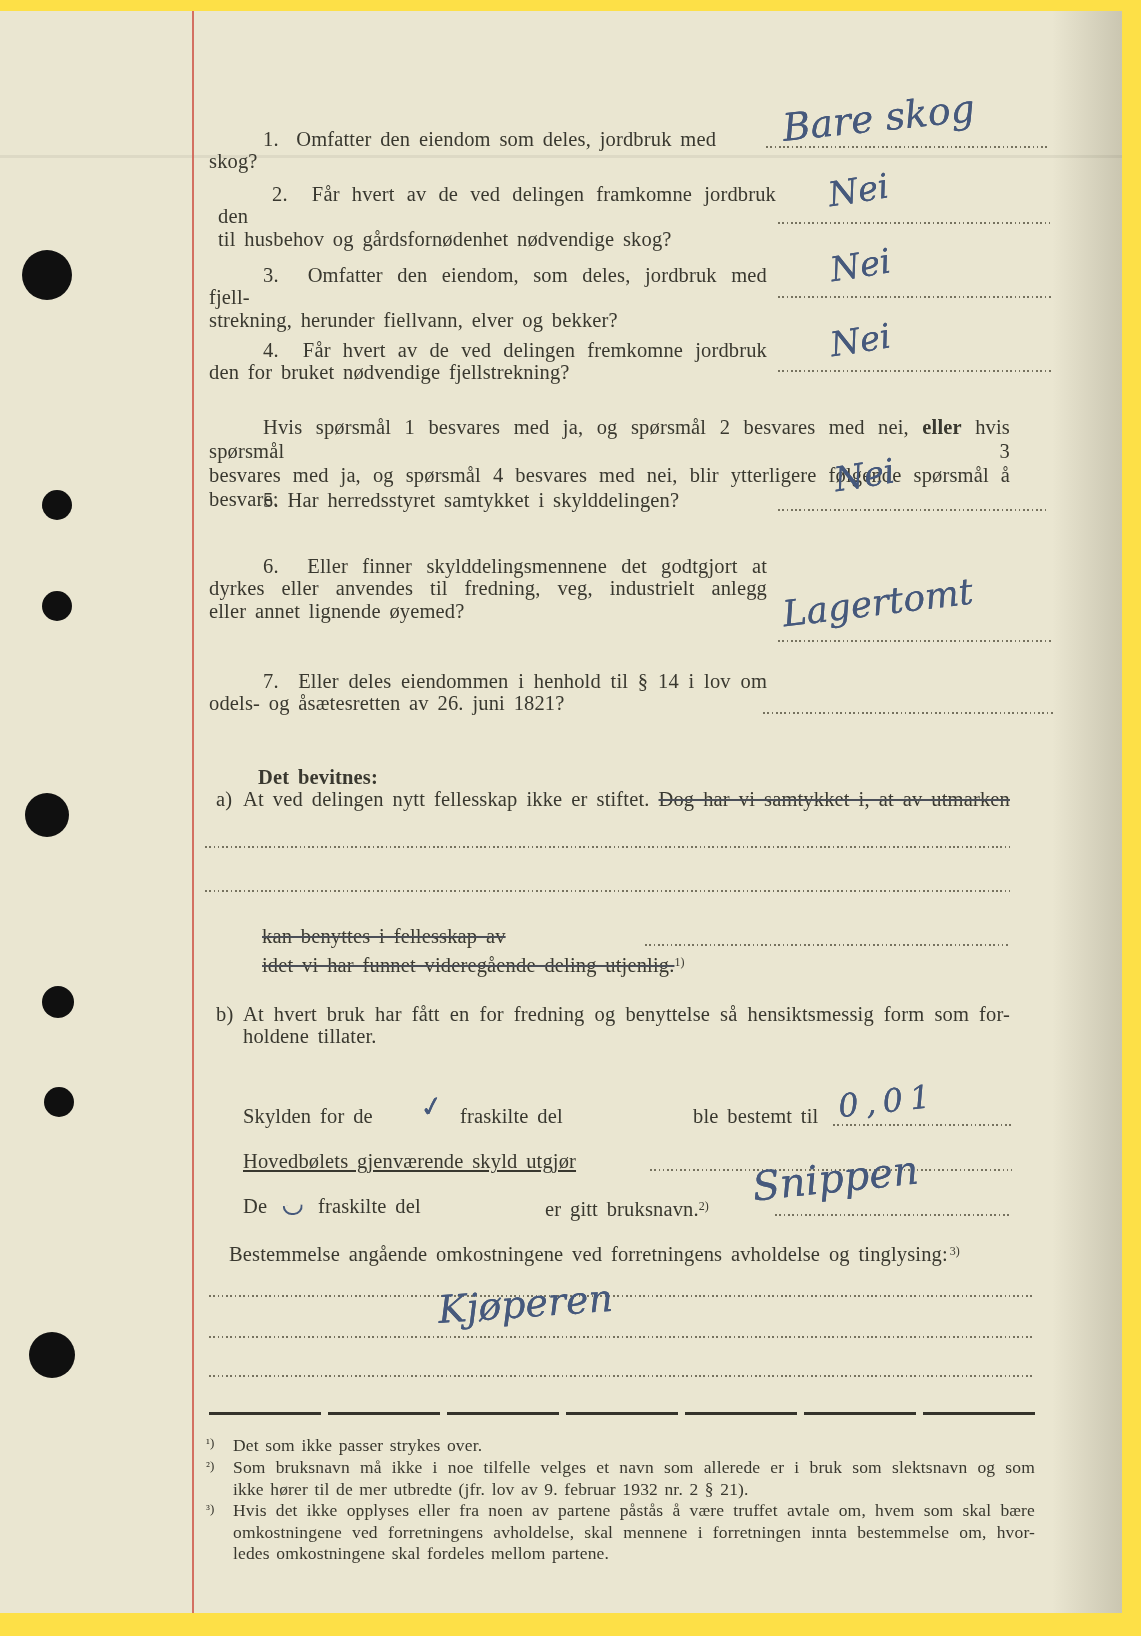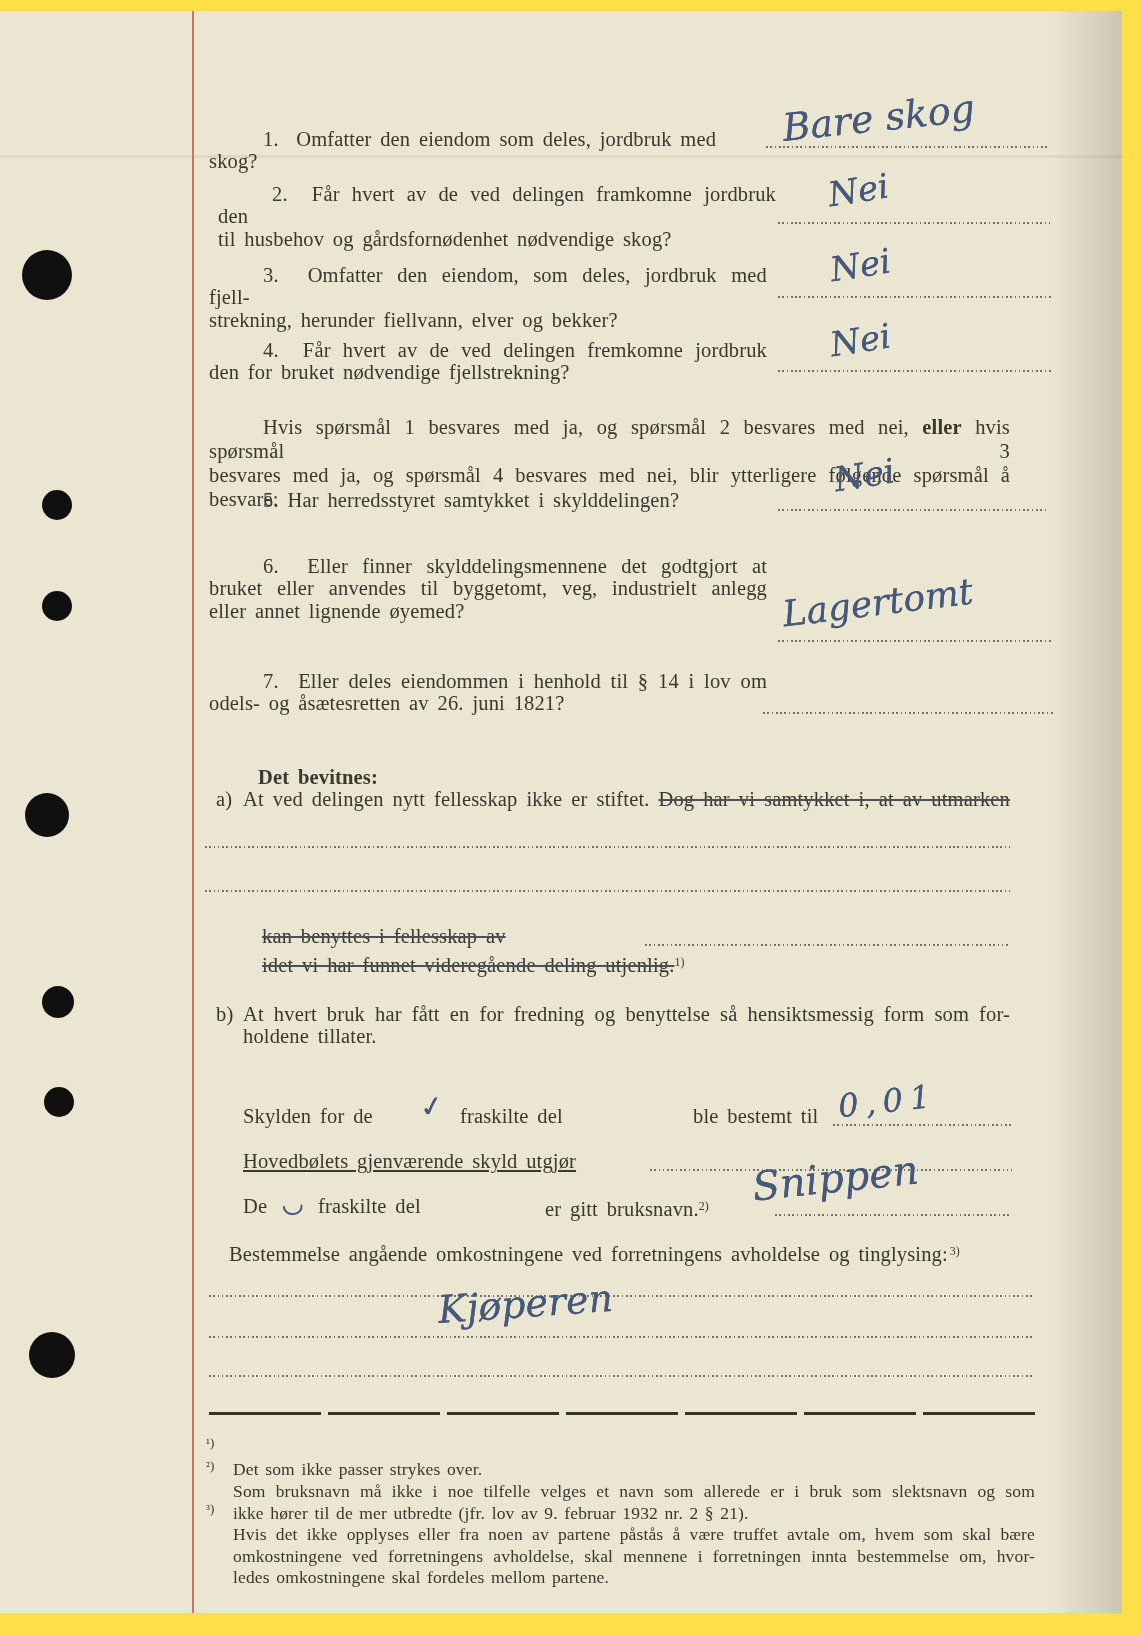--- a/index.html
+++ b/index.html
@@ -17,21 +17,21 @@
   .j{text-align:justify;text-align-last:justify;}
   .ind{text-indent:54px;}
   .dots{position:absolute;height:2px;
         background-image:repeating-linear-gradient(to right,#76725f 0 1.6px,rgba(0,0,0,0) 1.6px 4.3px);}
   .hw{position:absolute;color:#46597c;font-style:italic;font-family:"DejaVu Serif",serif;
       text-shadow:0 0 0.6px #46597c;white-space:nowrap;}
   .strike{text-decoration:line-through;text-decoration-color:#4b4f58;text-decoration-thickness:2px;}
   .fsup{font-size:12px;vertical-align:6px;letter-spacing:0;}
   .heavyrule{position:absolute;height:3px;
         background-image:repeating-linear-gradient(to right,#35332b 0 112px,rgba(0,0,0,0) 112px 119px);}
-  .footnote{font-size:17.5px;line-height:21.6px;word-spacing:2px;margin-top:24px;}
+  .footnote{font-size:17.5px;line-height:21.6px;word-spacing:2px;}
   .fmark{position:absolute;font-size:13px;color:#39382f;}
   .umark{display:inline-block;width:16px;height:8px;border:2px solid #46597c;border-top:none;
          border-radius:0 0 9px 9px;transform:rotate(-4deg);}
   .check{position:absolute;color:#46597c;font-family:"DejaVu Sans",sans-serif;font-size:28px;
          transform:rotate(-10deg);text-shadow:0 0 0.6px #46597c;}
   b{font-weight:bold;}
 </style>
 </head>
 <body>
 
@@ -81,21 +81,21 @@
   </div>
 
   <div class="print" style="left:209px;top:489px;width:558px;">
     <span class="line ind">5. Har herredsstyret samtykket i skylddelingen?</span>
   </div>
   <div class="dots" style="left:778px;top:509px;width:269px;"></div>
   <div class="hw" style="left:834px;top:455px;font-size:34px;transform:rotate(-9deg);">Nei</div>
 
   <div class="print" style="left:209px;top:555px;width:558px;">
     <span class="line ind j">6.&nbsp;&nbsp;Eller finner skylddelingsmennene det godtgjort at</span>
-    <span class="line j">bruket eller anvendes til byggetomt, veg, industrielt anlegg</span>
+    <span class="line j">dyrkes eller anvendes til fredning, veg, industrielt anlegg</span>
     <span class="line">eller annet lignende øyemed?</span>
   </div>
   <div class="dots" style="left:778px;top:640px;width:275px;"></div>
   <div class="hw" style="left:782px;top:582px;font-size:36px;transform:rotate(-7deg);">Lagertomt</div>
 
   <div class="print" style="left:209px;top:670px;width:558px;">
     <span class="line ind j">7.&nbsp;&nbsp;Eller deles eiendommen i henhold til § 14 i lov om</span>
     <span class="line">odels- og åsætesretten av 26. juni 1821?</span>
   </div>
   <div class="dots" style="left:763px;top:712px;width:290px;"></div>

